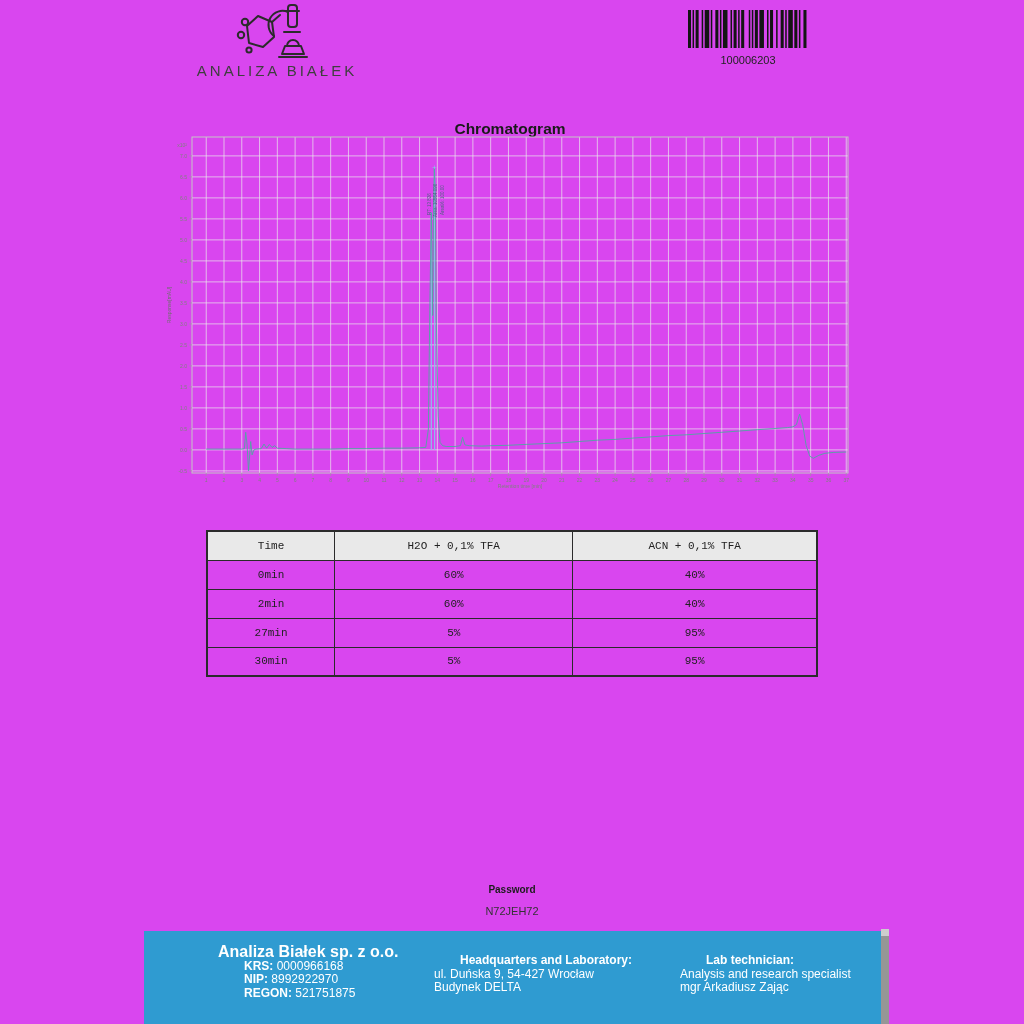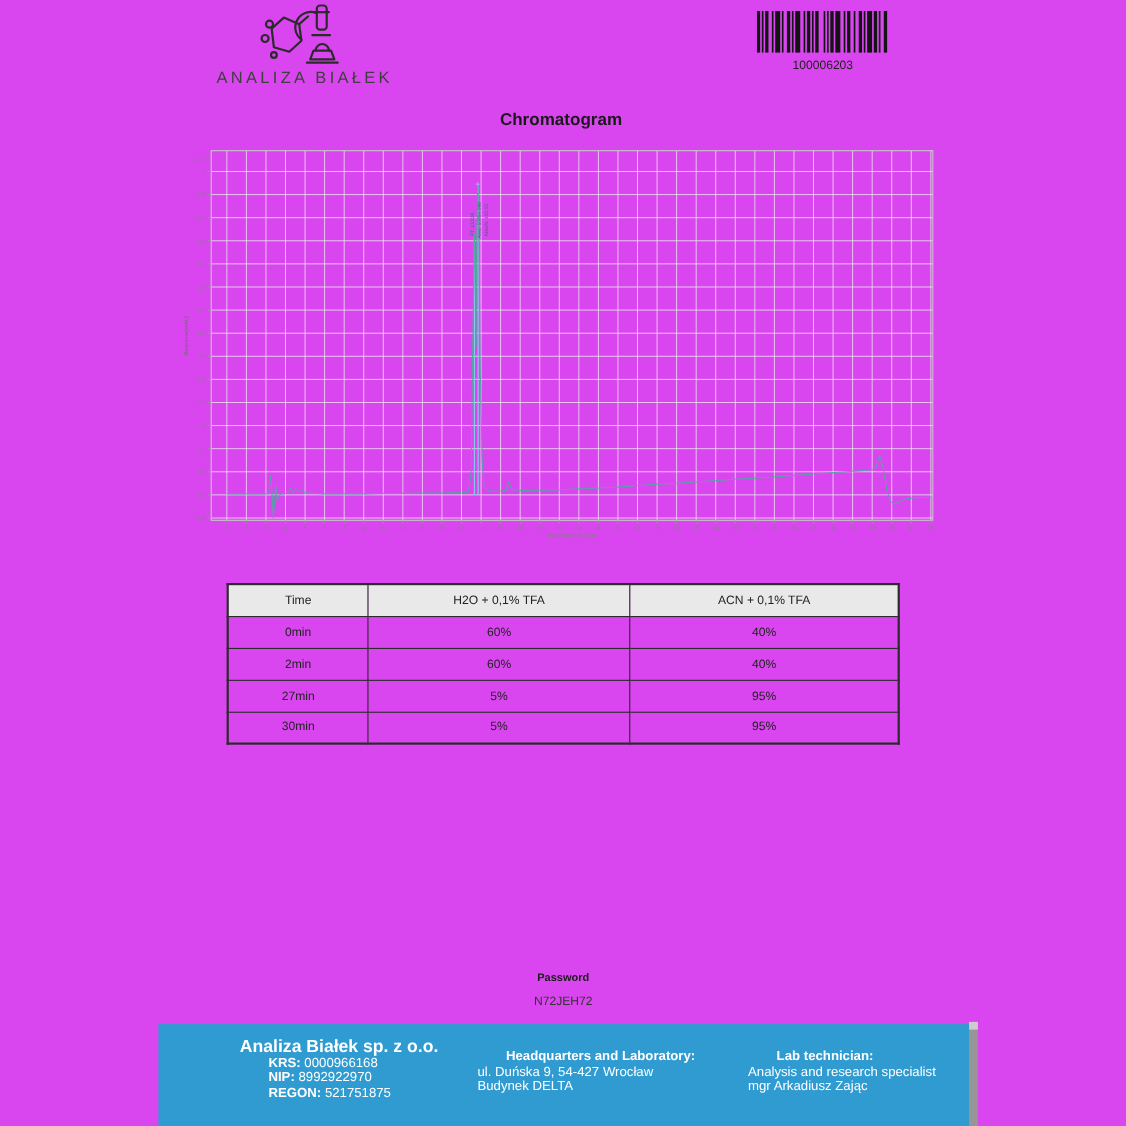--- a/index.html
+++ b/index.html
@@ -8,32 +8,32 @@
 
   .logo-icon { position:absolute; left:232px; top:2px; }
   .brand { position:absolute; left:157px; top:62px; width:240px; text-align:center;
            font-size:15px; letter-spacing:3px; color:#3f3f3f; }
 
   .barcode-box { position:absolute; left:688px; top:10px; width:120px; height:38px; }
   .barcode-value { position:absolute; left:688px; top:54px; width:120px; text-align:center;
                    font-size:11px; color:#222; }
 
   .section-title { position:absolute; left:0; width:1020px; text-align:center;
-                   font-weight:bold; font-size:15.5px; color:#1a1a1a; }
+                   font-weight:bold; font-size:15.5px; color:#1a1a1a;margin-top:19px; }
   .chart-title { top:101px; }
   .method-title { top:495px; }
 
   .chart-wrap { position:absolute; left:160px; top:125px; width:700px; height:368px; }
 
   .method-table { position:absolute; left:206px; top:530px; width:612px;
                   border-collapse:collapse; font-size:11px; color:#222; }
   .method-table th, .method-table td { border:1px solid #2b2b2b; height:29px;
                   text-align:center; font-weight:normal; vertical-align:middle; }
   .method-table th { background:var(--table-header-bg, #e9e9e9); }
-  .method-table { border:2px solid #2b2b2b; }
+  .method-table { border:2px solid #2b2b2b;font-family:Liberation Mono, monospace; }
 
   .password-label { position:absolute; left:0; width:1024px; top:884px; text-align:center;
                     font-weight:bold; font-size:10px; color:#1c1c1c; }
   .password-value { position:absolute; left:0; width:1024px; top:905px; text-align:center;
                     font-size:11px; color:#333; }
 
   .footer { position:absolute; left:144px; top:931px; width:737px; height:93px;
             background:var(--accent, #2f9bd1); color:#ffffff; font-size:12px; }
   .footer .col { position:absolute; line-height:13.5px; }
   .f-col1 { left:74px; top:14px; }

